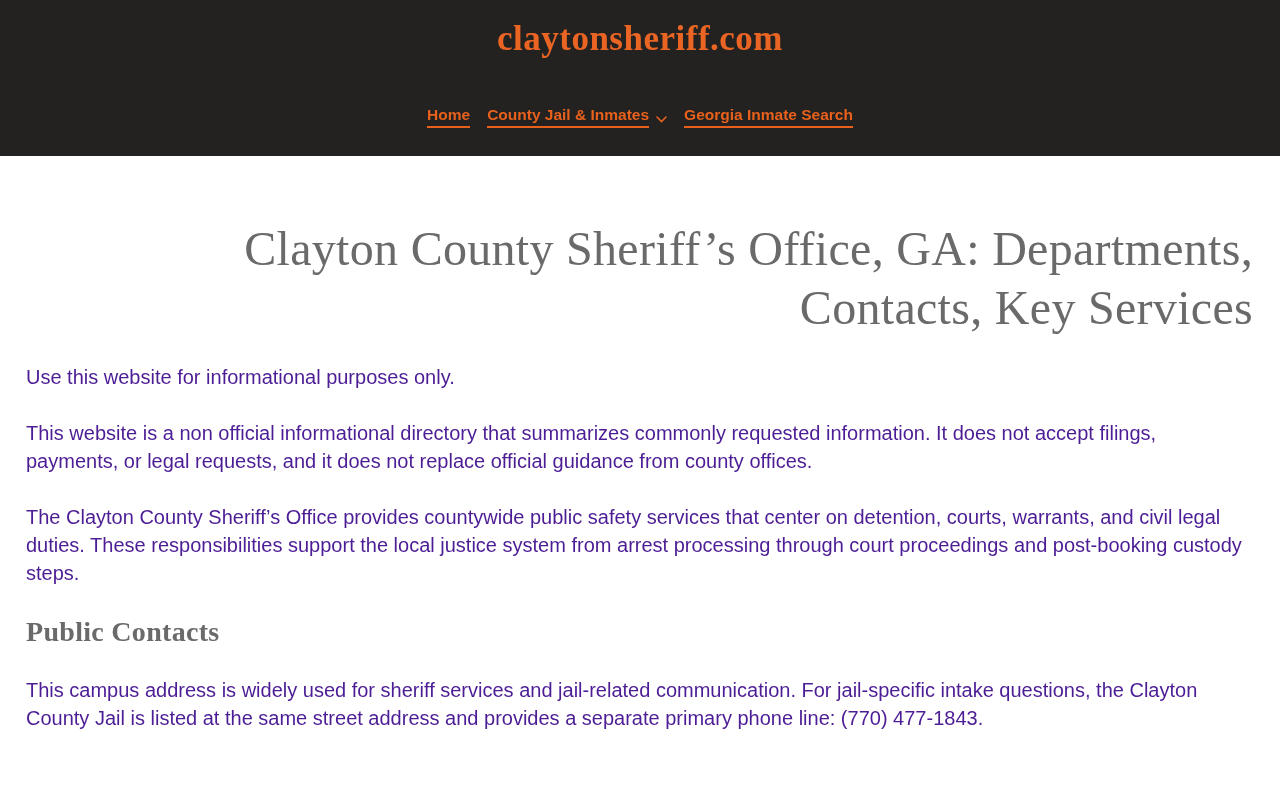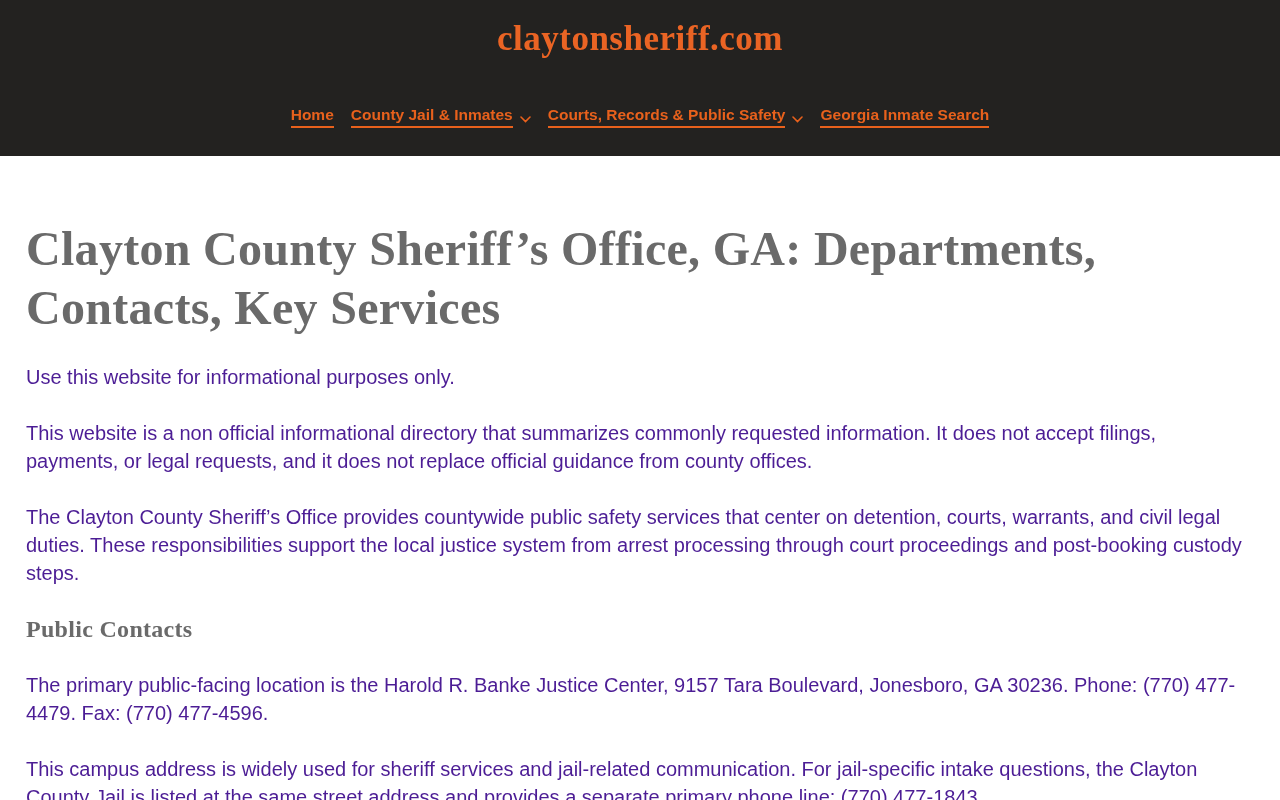--- a/index.html
+++ b/index.html
@@ -52,32 +52,33 @@
   }
   .chevron { display: inline-block; margin-top: 2px; }
 
   
   .page-main {
     padding: 64px 27px 40px 26px;
     max-width: 1280px;
   }
   .page-title {
     font-family: "Liberation Serif", "DejaVu Serif", serif;
-    font-weight: 700;
+    font-weight: 400;
     font-size: 48px;
     line-height: 1.22;
     color: #6a6a6a;
     margin: 0 0 26px 0;
     letter-spacing: 0.3px;
+    text-align: right;
   }
   .page-title span { display: block; }
   .section-heading {
     font-family: "Liberation Serif", "DejaVu Serif", serif;
     font-weight: 700;
-    font-size: 24px;
+    font-size: 28px;
     line-height: 1.2;
     color: #6a6a6a;
     margin: 25px 0 27px 0;
     letter-spacing: 0.3px;
   }
   .body-para {
     font-size: 20px;
     line-height: 28px;
     margin: 4px 0 28px 0;
     color: #4c1d95;
@@ -94,40 +95,31 @@
     </a>
     <a class="nav-item">
       <span class="nav-label">County Jail &amp; Inmates</span>
       <span class="chevron">
         <svg width="11" height="7" viewBox="0 0 11 7">
             <path d="M1 1 L5.5 5.5 L10 1" stroke="#e8611c" stroke-width="1.6" fill="none" stroke-linecap="round"></path>
           </svg>
       </span>
     </a>
     <a class="nav-item">
-      <span class="nav-label">Courts, Records &amp; Public Safety</span>
-      <span class="chevron">
-        <svg width="11" height="7" viewBox="0 0 11 7">
-            <path d="M1 1 L5.5 5.5 L10 1" stroke="#e8611c" stroke-width="1.6" fill="none" stroke-linecap="round"></path>
-          </svg>
-      </span>
-    </a>
-    <a class="nav-item">
       <span class="nav-label">Georgia Inmate Search</span>
     </a>
   </nav>
 </header>
 
 <main class="page-main">
   <h1 class="page-title">
     <span>Clayton County Sheriff’s Office, GA: Departments,</span>
     <span>Contacts, Key Services</span>
   </h1>
 
   <p class="body-para">Use this website for informational purposes only.</p>
   <p class="body-para">This website is a non official informational directory that summarizes commonly requested information. It does not accept filings, payments, or legal requests, and it does not replace official guidance from county offices.</p>
   <p class="body-para">The Clayton County Sheriff’s Office provides countywide public safety services that center on detention, courts, warrants, and civil legal duties. These responsibilities support the local justice system from arrest processing through court proceedings and post-booking custody steps.</p>
 
   <h2 class="section-heading">Public Contacts</h2>
 
-  <p class="body-para">The primary public-facing location is the Harold R. Banke Justice Center, 9157 Tara Boulevard, Jonesboro, GA 30236. Phone: (770) 477-4479. Fax: (770) 477-4596.</p>
   <p class="body-para">This campus address is widely used for sheriff services and jail-related communication. For jail-specific intake questions, the Clayton County Jail is listed at the same street address and provides a separate primary phone line: (770) 477-1843.</p>
 </main>
 
 </body></html>

